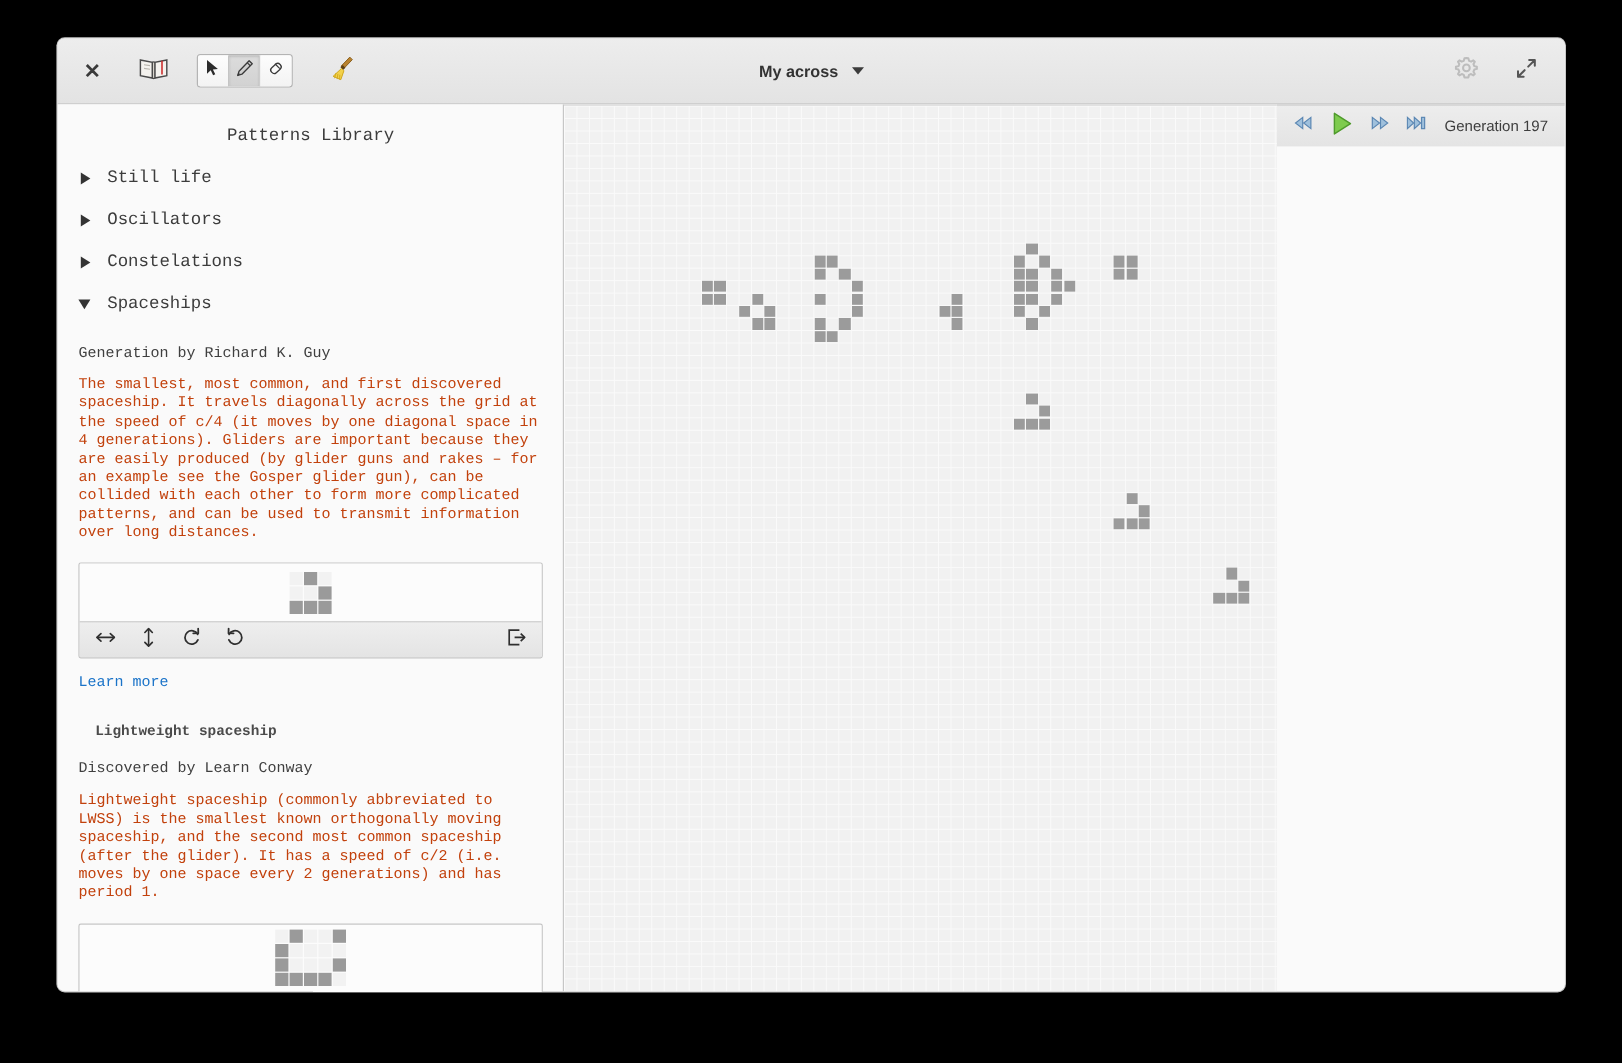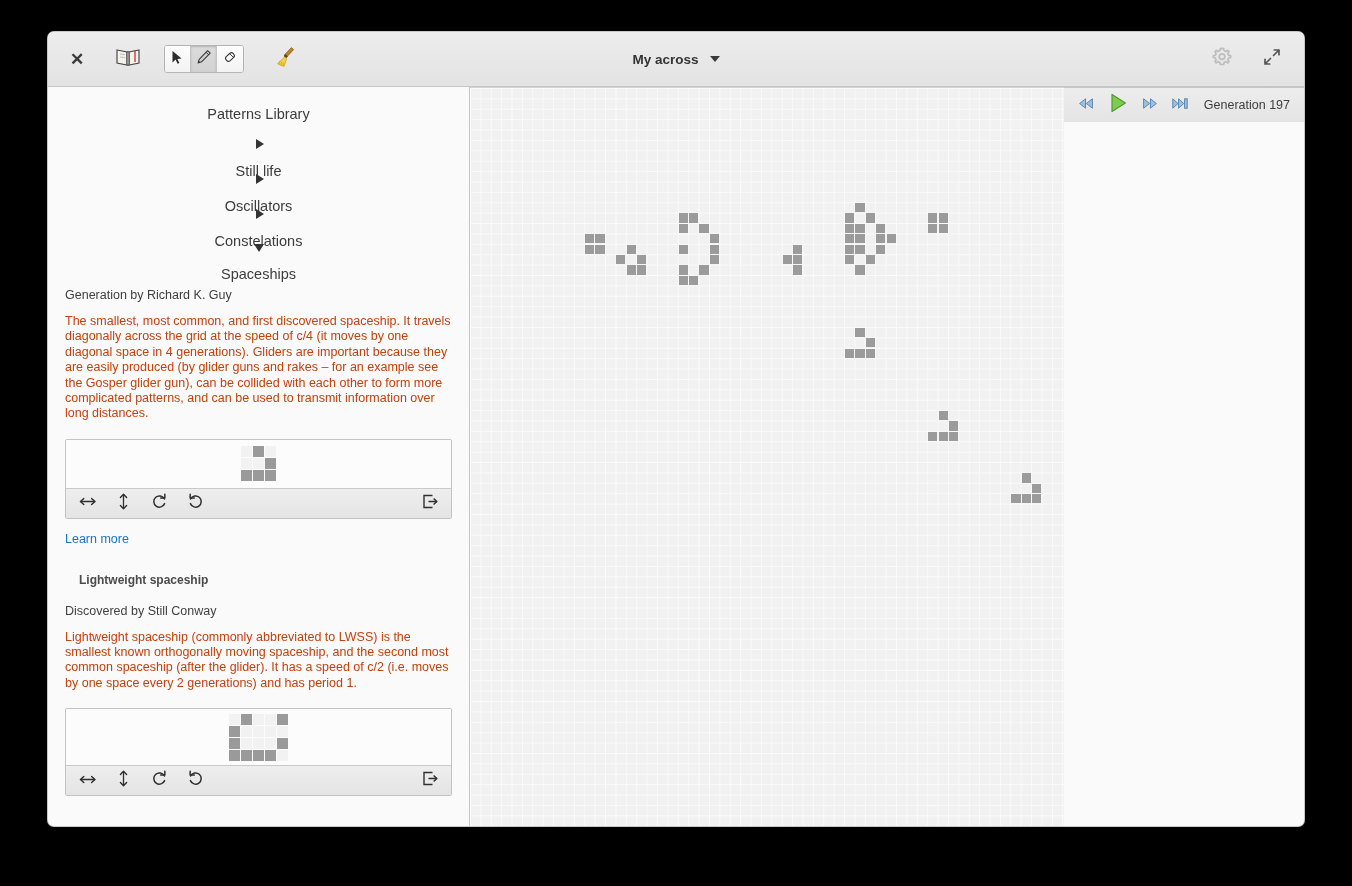--- a/index.html
+++ b/index.html
@@ -102,36 +102,36 @@
     background: #fafafa;
     border-right: 1px solid #c6c6c6;
     overflow: hidden;
     position: relative;
     padding: 0;
   }
   #sidebar-scroll {
     height: 100%;
     overflow-y: auto;
     padding: 0 17px 14px 17px;
+    font-family: Liberation Mono, monospace;
   }
   #sidebar-scroll::-webkit-scrollbar { width: 8px; }
   #sidebar-scroll::-webkit-scrollbar-thumb { background: #c9c9c9; border-radius: 4px; }
   #sidebar-title {
     text-align: center;
     font-size: 14.5px;
     color: #3c3c3c;
     padding: 19px 0 9px 0;
   }
   .cat-row {
     display: flex; align-items: center;
     gap: 14px;
     padding: 8px 0 8px 0;
     cursor: pointer;
     height: 35px;
-    flex-direction: column;
   }
   .tri-right {
     width: 0; height: 0; margin-left: 2px;
     border-top: 5.5px solid transparent;
     border-bottom: 5.5px solid transparent;
     border-left: 8px solid #333;
   }
   .tri-down {
     width: 0; height: 0; margin-left: 0px;
     border-left: 5.5px solid transparent;
@@ -410,21 +410,21 @@
               </div>
             </div>
           </div>
           <span class="learn-more">Learn more</span>
         </div>
 
         <div class="sep-space"></div>
 
         <div>
           <div class="pattern-name">Lightweight spaceship</div>
-          <div class="discovered">Discovered by Still Conway</div>
+          <div class="discovered">Discovered by Learn Conway</div>
           <div class="desc">Lightweight spaceship (commonly abbreviated to LWSS) is the smallest known orthogonally moving spaceship, and the second most common spaceship (after the glider). It has a speed of c/2 (i.e. moves by one space every 2 generations) and has period 1.</div>
           <div class="preview-card">
             <div class="preview-canvas tall">
               <div class="mini-grid" id="mini-grid-1" style="grid-template-columns: repeat(5, 11px);">
                   <div class="mini-cell"></div>
                   <div class="mini-cell on"></div>
                   <div class="mini-cell"></div>
                   <div class="mini-cell"></div>
                   <div class="mini-cell on"></div>
                   <div class="mini-cell on"></div>

